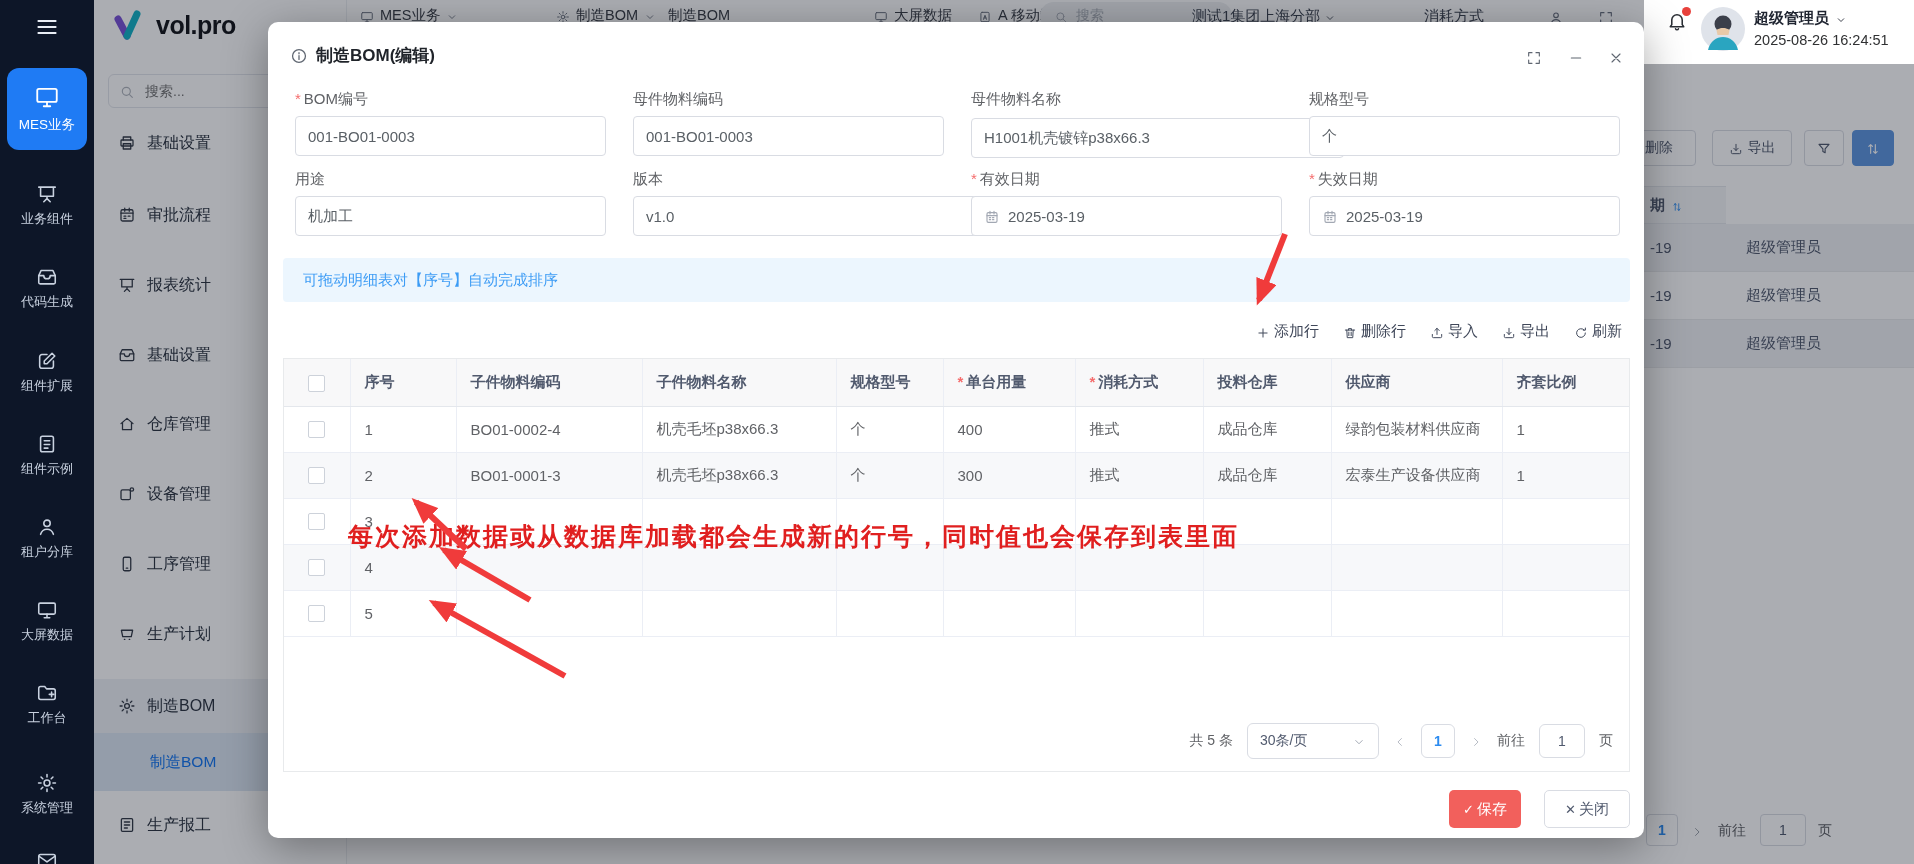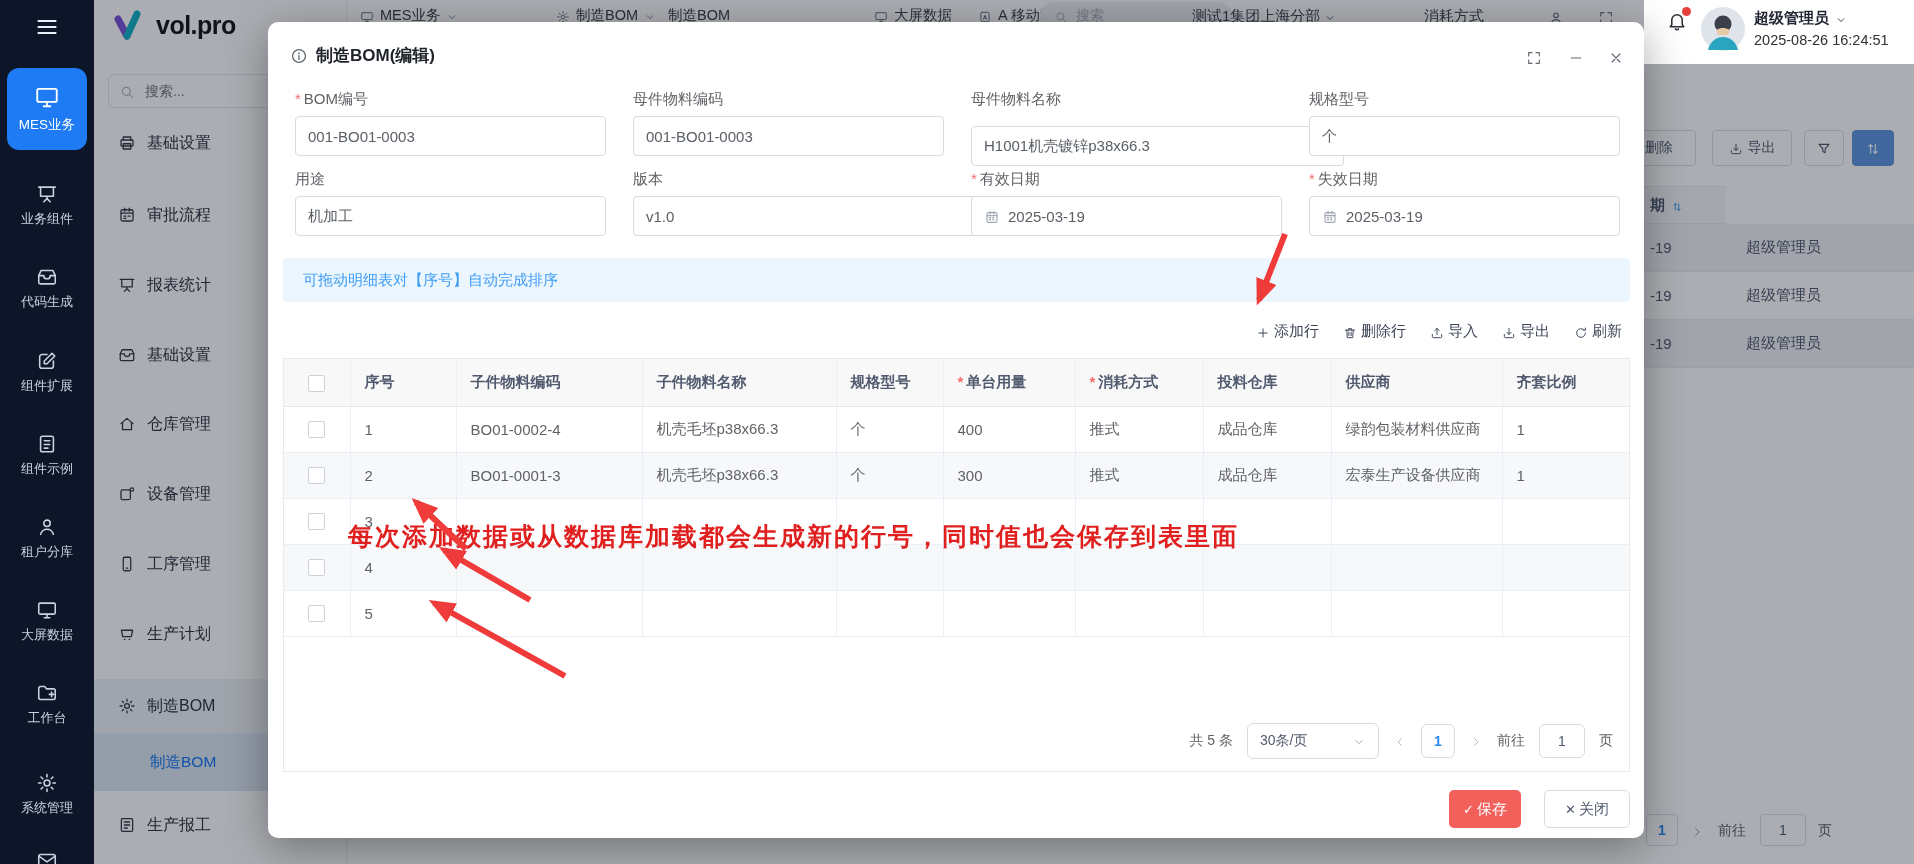--- a/index.html
+++ b/index.html
@@ -554,21 +554,21 @@
     </div>
     <div class="f-label" style="left:365px;top:68px">
       <span>母件物料编码</span>
     </div>
     <div class="f-input" style="left:365px;top:94px;width:311px">
       <input value="001-BO01-0003" style="">
     </div>
     <div class="f-label" style="left:703px;top:68px">
       <span>母件物料名称</span>
     </div>
-    <div class="f-input" style="left:703px;top:104px;width:373px">
+    <div class="f-input" style="left:703px;top:96px;width:373px">
       <input value="H1001机壳镀锌p38x66.3" style="">
     </div>
     <div class="f-label" style="left:1041px;top:68px">
       <span>规格型号</span>
     </div>
     <div class="f-input" style="left:1041px;top:94px;width:311px">
       <input value="个" style="">
     </div>
 
     <div class="f-label" style="left:27px;top:148px">

